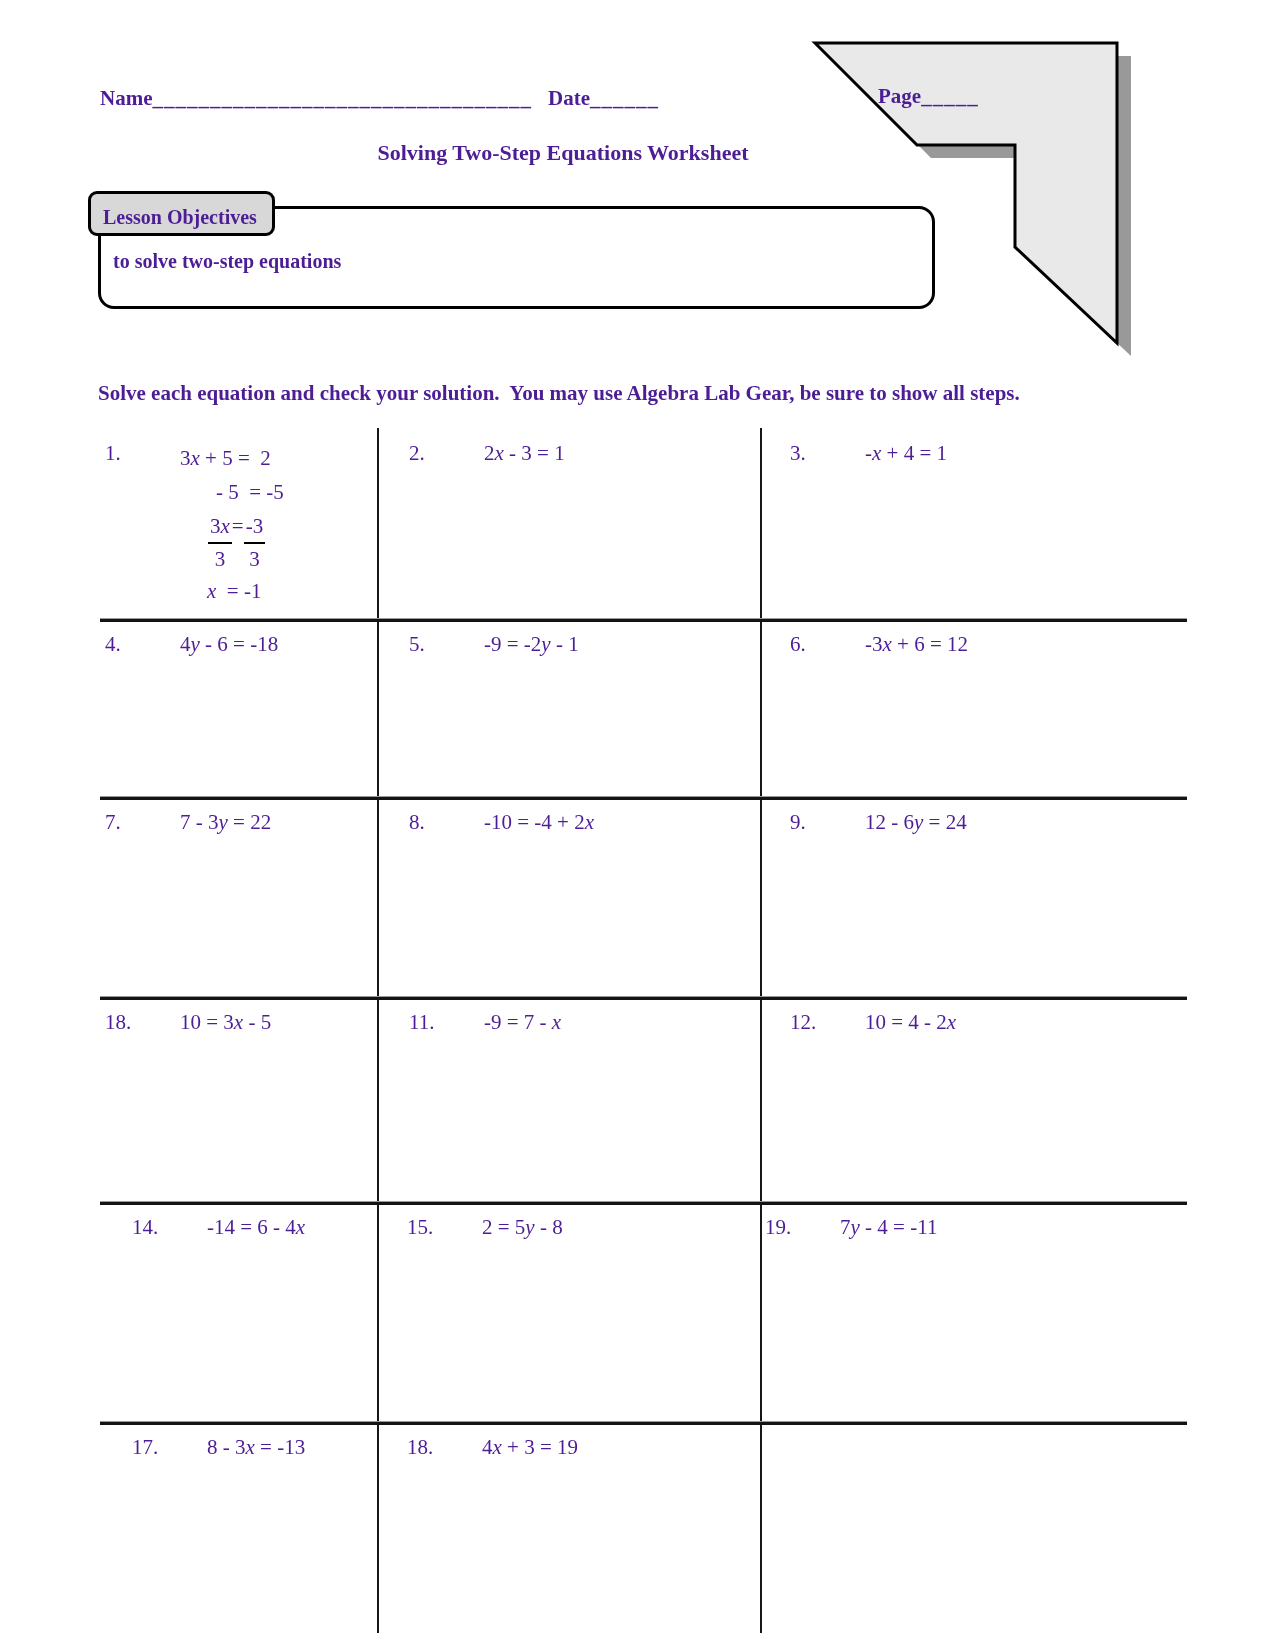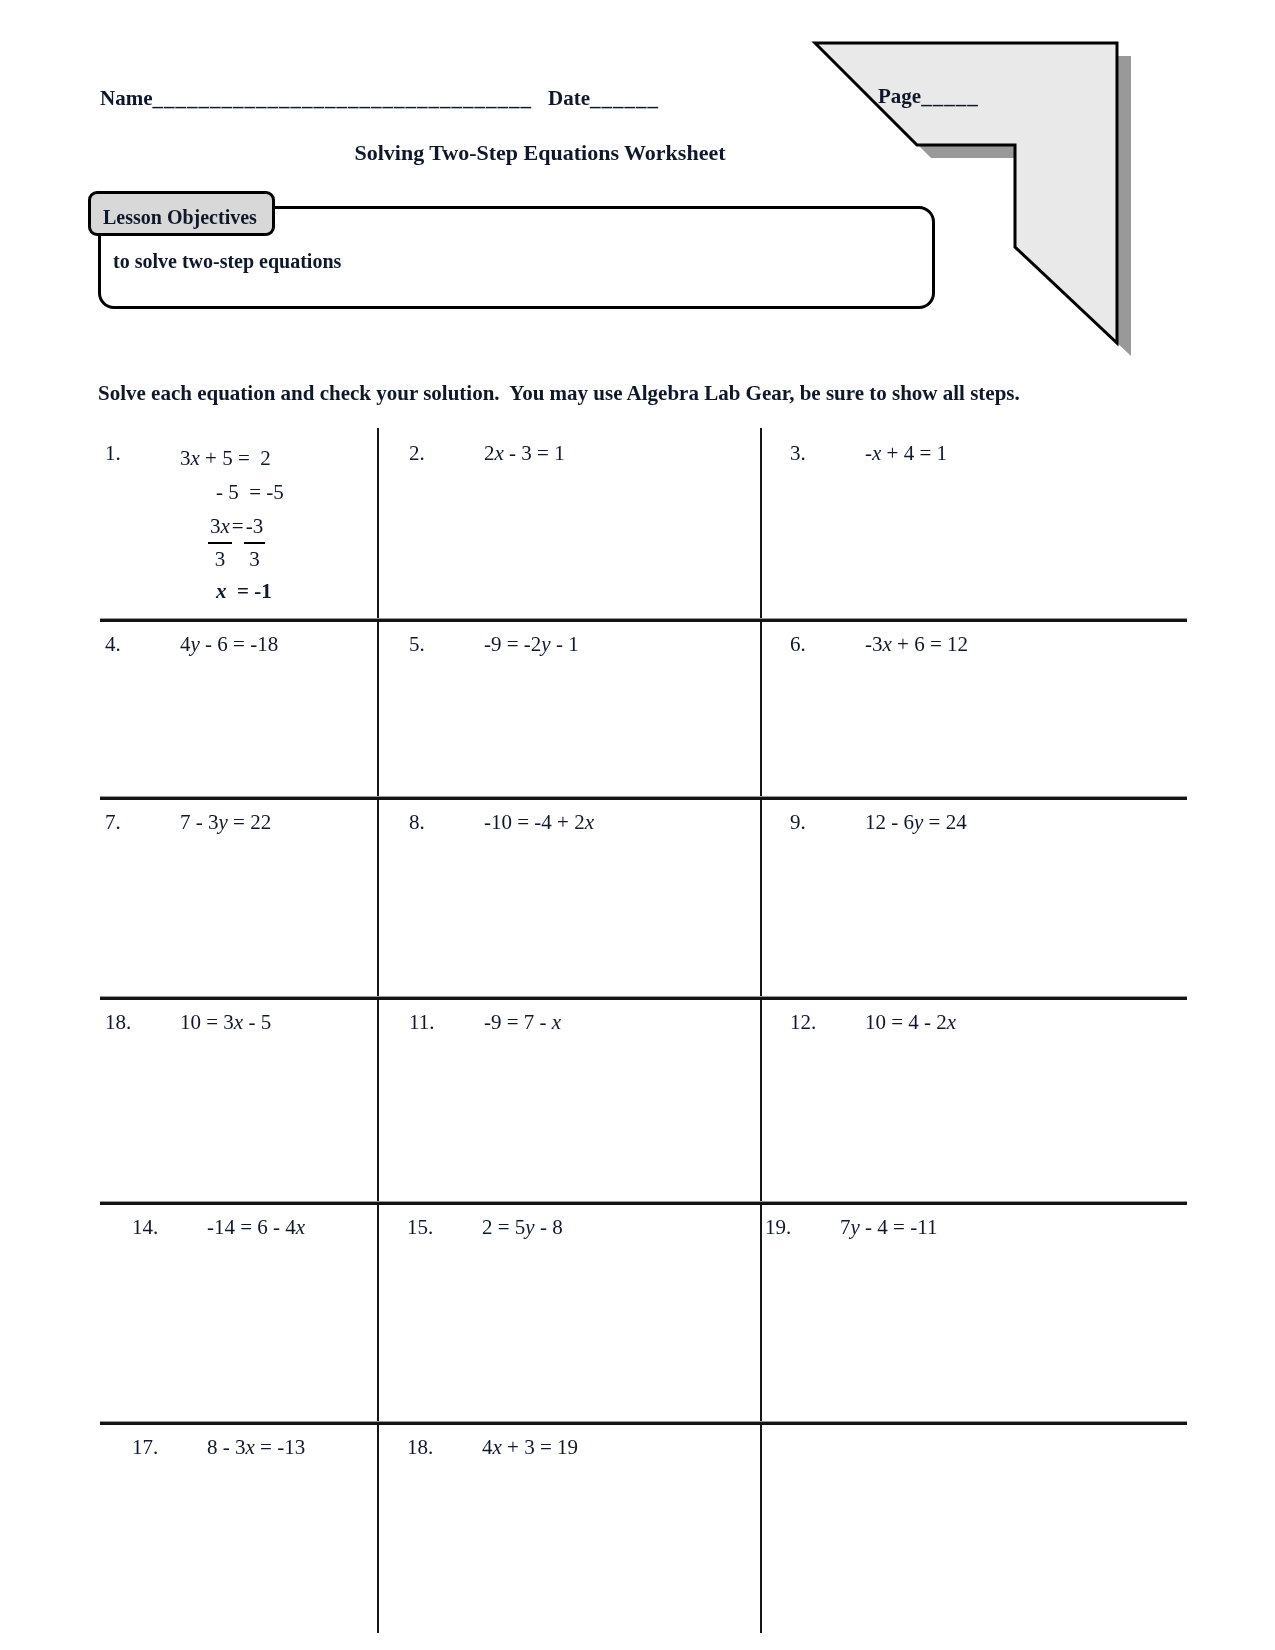--- a/index.html
+++ b/index.html
@@ -1,26 +1,26 @@
 <!DOCTYPE html>
 <html><head>
 <meta charset="utf-8">
 <style>
   html,body { margin:0; padding:0; background:#ffffff; }
   .page {
     position:relative; width:1275px; height:1650px; background:#ffffff;
-    font-family:"Liberation Serif", serif; color:#0f172a; overflow:hidden;
+    font-family:"Liberation Serif", serif; color:#4c1d95; overflow:hidden;
   }
   
   .hdr-row { position:absolute; left:100px; top:86px; font-size:21px; font-weight:bold; white-space:pre; }
   .hdr-row .lbl { font-weight:bold; }
   .blank { font-weight:bold; letter-spacing:1px; }
   .date-group { margin-left:16px; }
   .title { position:absolute; left:0; top:140px; width:1080px; text-align:center;
-           font-size:22px; font-weight:bold; }
+           font-size:22px; font-weight:bold;padding-left:23px; }
   
   .corner-svg { position:absolute; left:800px; top:28px; width:345px; height:345px; }
   .page-field { position:absolute; left:878px; top:84px; font-size:21px; font-weight:bold; z-index:3; white-space:pre; }
   
   .obj-box { position:absolute; left:98px; top:206px; width:837px; height:103px;
              border:3px solid #000; border-radius:16px; background:#fff; z-index:1; box-sizing:border-box; }
   .obj-tab { position:absolute; left:88px; top:191px; z-index:2; background:#d8d8d8;
              border:3px solid #000; border-radius:9px; padding:12px 15px 4px 12px;
              font-size:20px; font-weight:bold; }
   .obj-text { position:absolute; left:113px; top:250px; z-index:2; font-size:20px; font-weight:bold; }
@@ -41,21 +41,21 @@
   .cell.c2 { padding-left:32px; }
   .cell.c3 { padding-left:30px; }
   .pnum { flex:none; width:75px; white-space:pre; }
   .eq   { white-space:pre; }
   i.var { font-style:italic; }
   
   .worked { display:flex; flex-direction:column; }
   .wl { white-space:pre; line-height:34px; }
   .ind2 { margin-left:36px; }
   .ind3 { margin-left:28px; }
-  .ind4 { margin-left:36px;font-weight:bold; }
+  .ind4 { margin-left:27px; }
   .fracrow { display:flex; align-items:flex-start; margin-top:3px; }
   .frac { display:inline-flex; flex-direction:column; align-items:center; }
   .fnum { border-bottom:2px solid #000; padding:0 2px 2px 2px; line-height:28px; white-space:pre; }
   .fden { line-height:30px; white-space:pre; }
   .feq  { line-height:28px; }
 </style>
 </head>
 <body>
 
 <div class="page">

